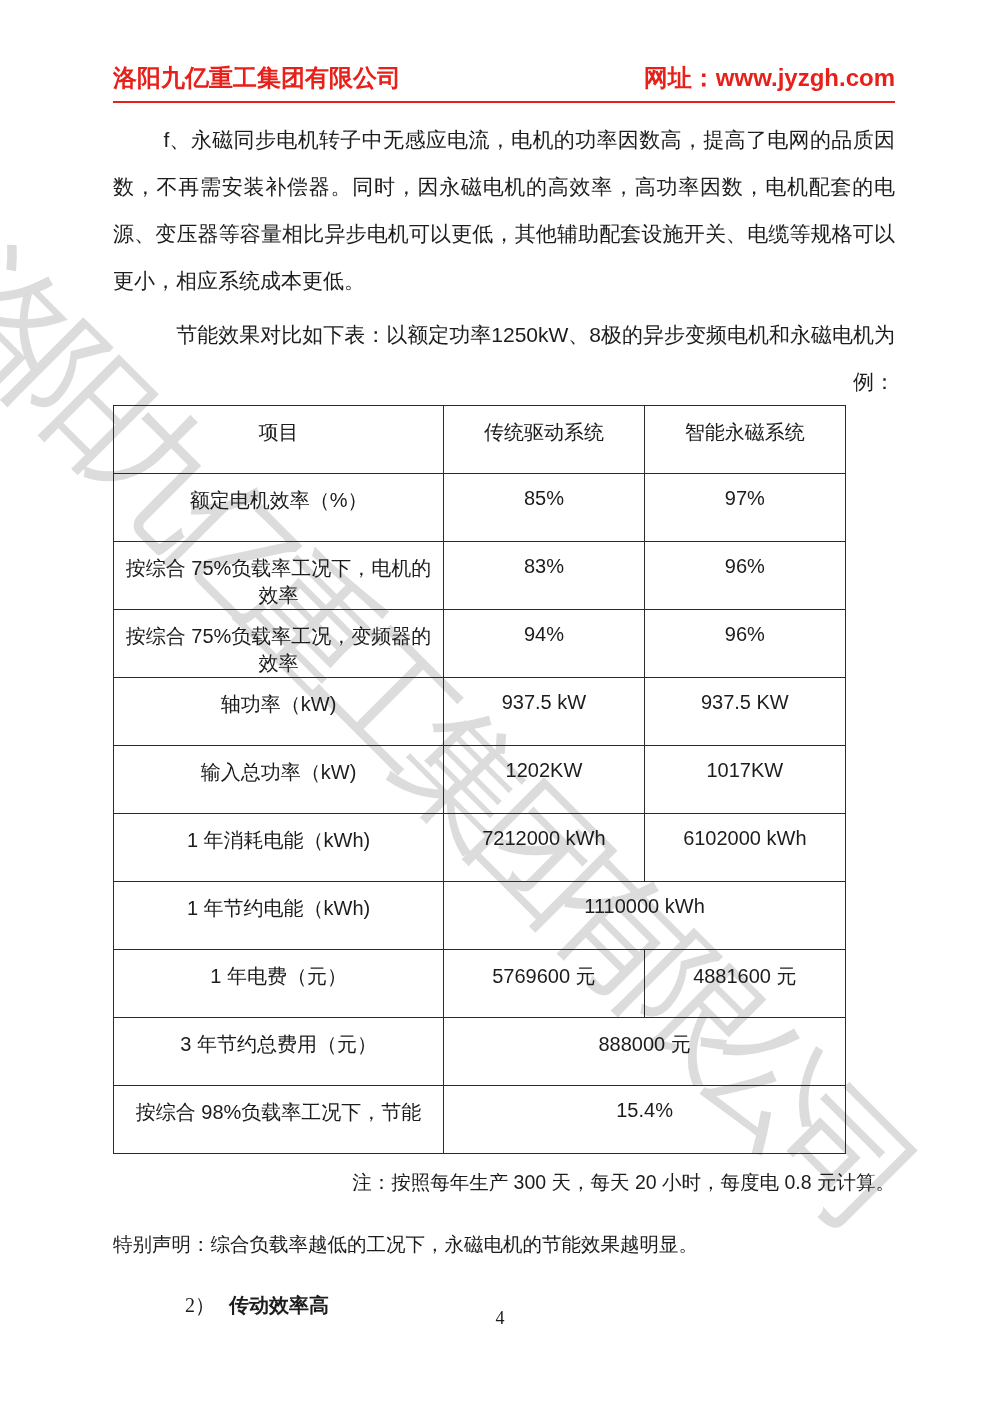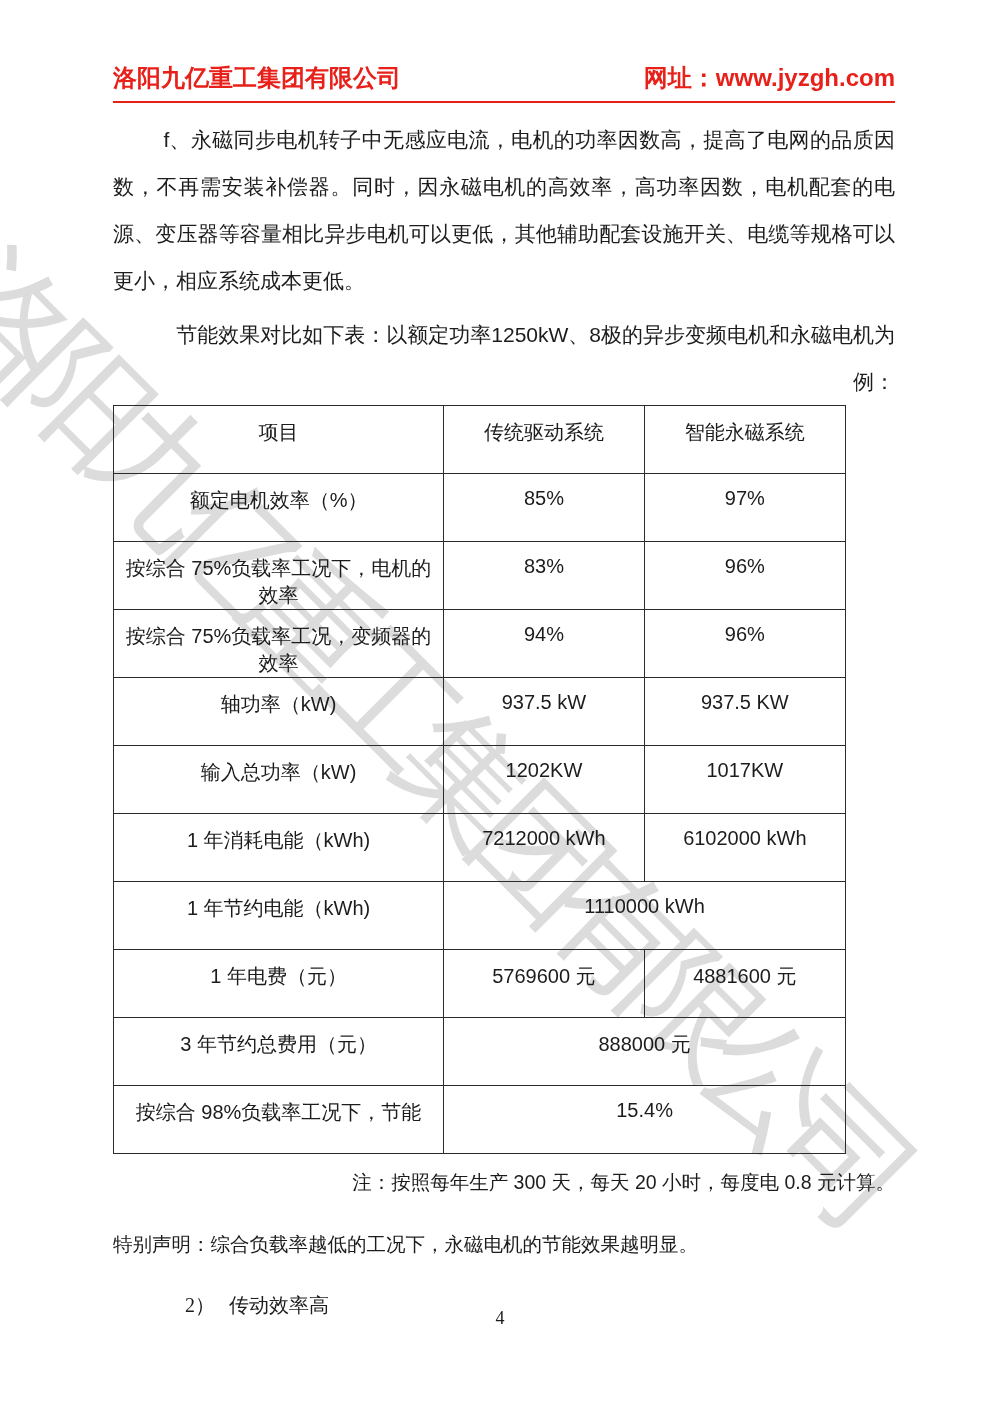--- a/index.html
+++ b/index.html
@@ -90,21 +90,21 @@
     margin-top:31px;
     padding-left:72px;
     font-size:20px;
     line-height:30px;
   }
   .sub-heading .num{
     font-family:"Liberation Serif","DejaVu Serif",serif;
     font-weight:normal;
     margin-right:14px;
   }
-  .sub-heading .txt{font-weight:normal;}
+  .sub-heading .txt{font-weight:bold;}
   .page-number{
     position:absolute;
     left:0;right:0;
     top:1308px;
     text-align:center;
     font-size:18px;
     z-index:1;
     font-family:"Liberation Serif","DejaVu Serif",serif;
   }
 </style>

